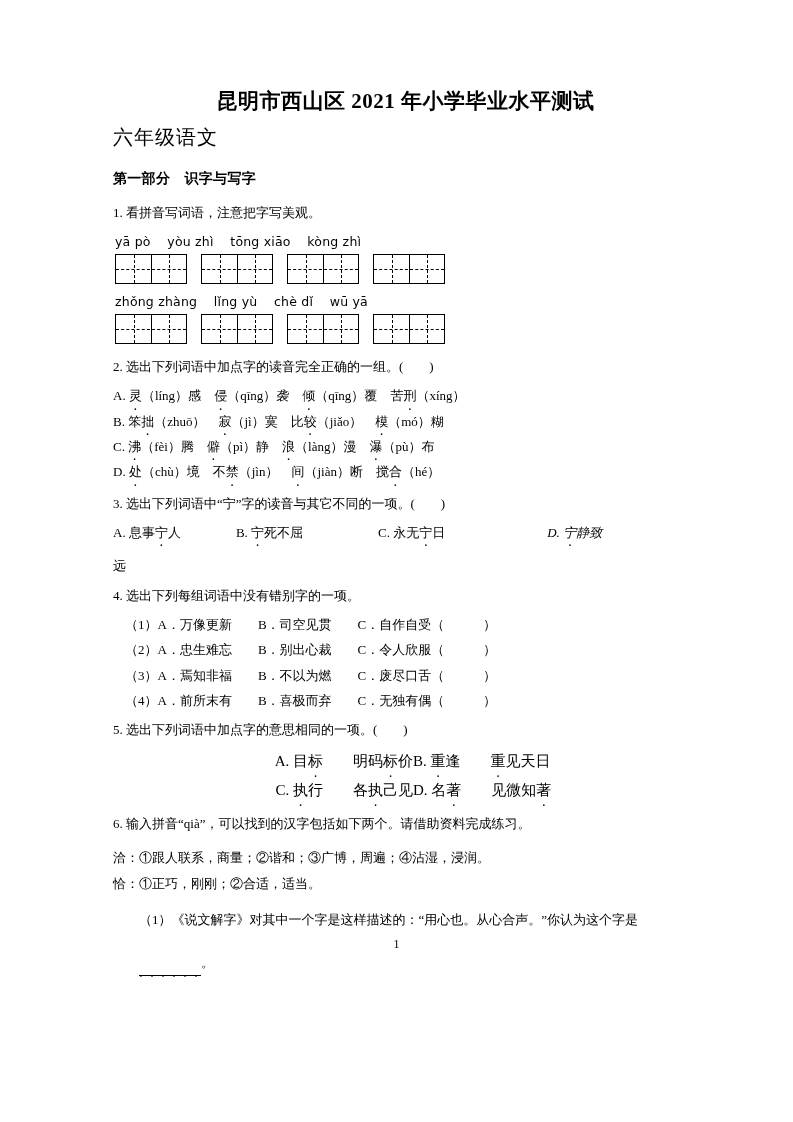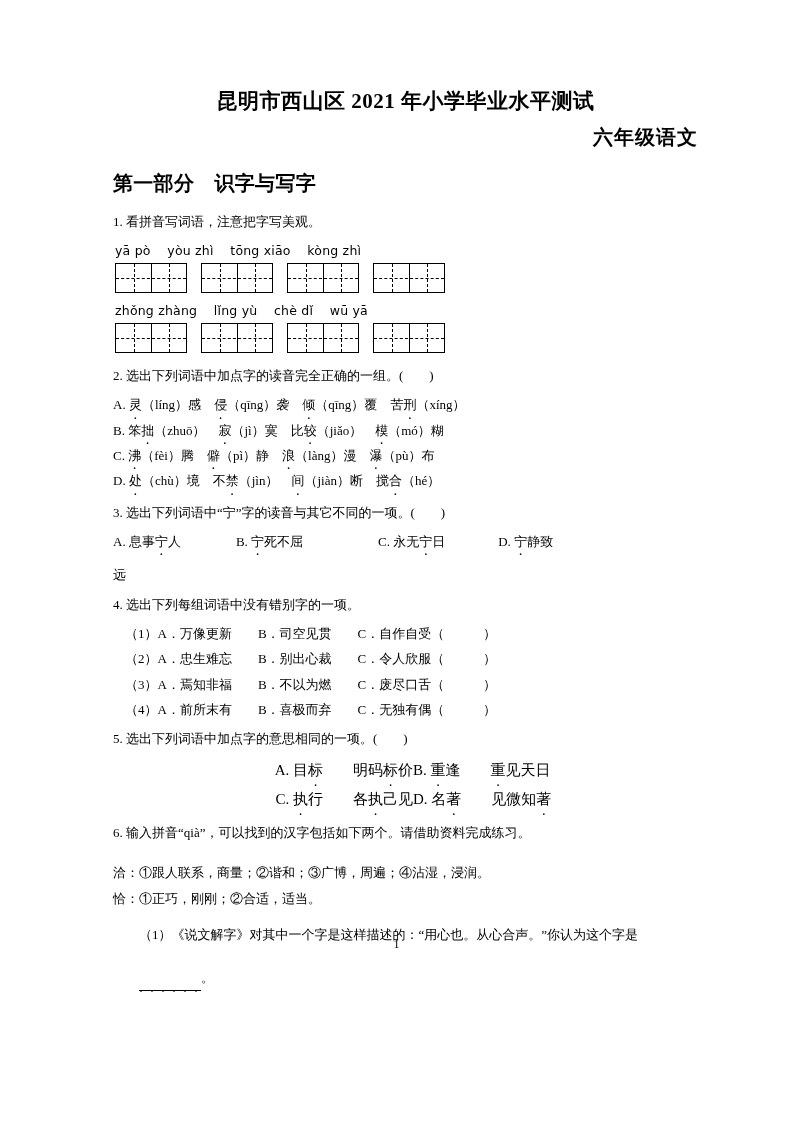--- a/index.html
+++ b/index.html
@@ -25,29 +25,29 @@
   }
   .title-main {
     text-align: center;
     font-size: 21px;
     font-weight: bold;
     letter-spacing: 0.5px;
     line-height: 1.5;
     margin: 0 0 4px 0;
   }
   .title-sub {
-    text-align: right;
+    text-align: left;
     font-size: 20px;
-    font-weight: bold;
+    font-weight: normal;
     letter-spacing: 1px;
     line-height: 1.5;
     margin: 0 0 18px 0;
   }
   .section-head {
-    font-size: 20px;
+    font-size: 14px;
     font-weight: bold;
     margin: 0 0 12px 0;
     letter-spacing: 0.3px;
   }
   .q {
     font-size: 13px;
     line-height: 1.95;
     margin: 8px 0 4px 0;
   }
   .pinyin-row {
@@ -221,21 +221,21 @@
       <div class="opt-line"><span>B. </span><span>笨</span><span class="dotted">拙</span><span>（zhuō）</span><span>　</span><span class="dotted">寂</span><span>（jì）寞</span><span>　</span><span>比</span><span class="dotted">较</span><span>（jiǎo）</span><span>　</span><span class="dotted">模</span><span>（mó）糊</span></div>
       <div class="opt-line"><span>C. </span><span class="dotted">沸</span><span>（fèi）腾</span><span>　</span><span class="dotted">僻</span><span>（pì）静</span><span>　</span><span class="dotted">浪</span><span>（làng）漫</span><span>　</span><span class="dotted">瀑</span><span>（pù）布</span></div>
       <div class="opt-line"><span>D. </span><span class="dotted">处</span><span>（chù）境</span><span>　</span><span>不</span><span class="dotted">禁</span><span>（jìn）</span><span>　</span><span class="dotted">间</span><span>（jiàn）断</span><span>　</span><span>搅</span><span class="dotted">合</span><span>（hé）</span></div>
     </div>
 
   <div class="q" style="margin-top:6px">3. 选出下列词语中“宁”字的读音与其它不同的一项。(　　)</div>
   <div class="q3-opts" id="q3-options">
       <div><span>A. </span><span>息事</span><span class="dotted">宁</span><span>人</span></div>
       <div style="margin-left: 55px;"><span>B. </span><span class="dotted">宁</span><span>死不屈</span></div>
       <div style="margin-left: 75px;"><span>C. </span><span>永无</span><span class="dotted">宁</span><span>日</span></div>
-      <div style="margin-left: 53px;"><span>D. </span><span class="dotted">宁</span><span>静致</span></div>
+      <div style="margin-left: 102px; font-style: italic;"><span>D. </span><span class="dotted">宁</span><span>静致</span></div>
     </div>
   <div class="q">远</div>
 
   <div class="q" style="margin-top:4px">4. 选出下列每组词语中没有错别字的一项。</div>
   <div id="q4-subs">
       <div class="q4-sub">（1）A．万像更新　　B．司空见贯　　C．自作自受（　　　）</div>
       <div class="q4-sub">（2）A．忠生难忘　　B．别出心裁　　C．令人欣服（　　　）</div>
       <div class="q4-sub">（3）A．焉知非福　　B．不以为燃　　C．废尽口舌（　　　）</div>
       <div class="q4-sub">（4）A．前所末有　　B．喜极而弃　　C．无独有偶（　　　）</div>
     </div>
@@ -246,21 +246,21 @@
         <div style="width: 300px;"><span>A. </span><span>目</span><span class="dotted">标</span><span>　　</span><span>明码</span><span class="dotted">标</span><span>价</span></div>
         <div><span>B. </span><span class="dotted">重</span><span>逢</span><span>　　</span><span class="dotted">重</span><span>见天日</span></div>
       </div>
       <div class="opt-row">
         <div style="width: 300px;"><span>C. </span><span class="dotted">执</span><span>行</span><span>　　</span><span>各</span><span class="dotted">执</span><span>己见</span></div>
         <div><span>D. </span><span>名</span><span class="dotted">著</span><span>　　</span><span>见微知</span><span class="dotted">著</span></div>
       </div>
     </div>
 
   <div class="q" style="margin-top:6px">6. 输入拼音“qià”，可以找到的汉字包括如下两个。请借助资料完成练习。</div>
-  <div class="q6-def" style="margin-top:14px">洽：①跟人联系，商量；②谐和；③广博，周遍；④沾湿，浸润。</div>
+  <div class="q6-def" style="margin-top:8px">洽：①跟人联系，商量；②谐和；③广博，周遍；④沾湿，浸润。</div>
   <div class="q6-def">恰：①正巧，刚刚；②合适，适当。</div>
   <div class="q6-sub" style="margin-top:8px">
     <span>（1）《说文解字》对其中一个字是这样描述的：“用心也。从心合声。”你认为这个字是</span>
   </div>
   <div class="q6-sub" style="margin-top:10px">
     <span class="blank-dotted"></span><span>。</span>
   </div>
 
   <div class="page-number">1</div>
 </div>

